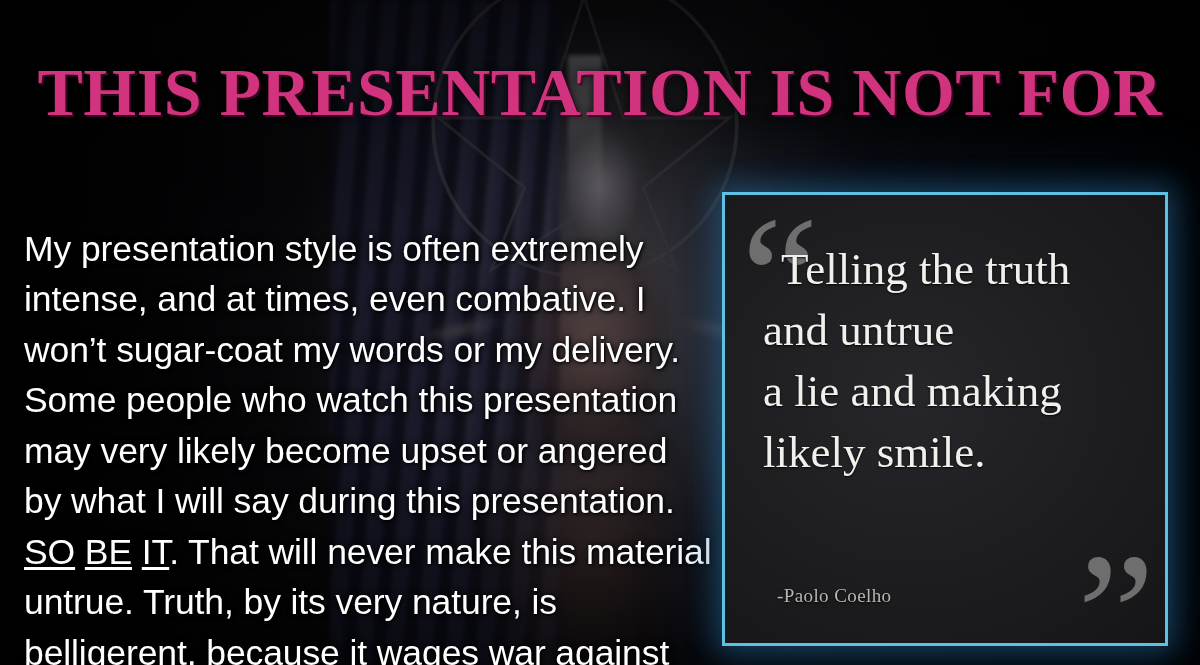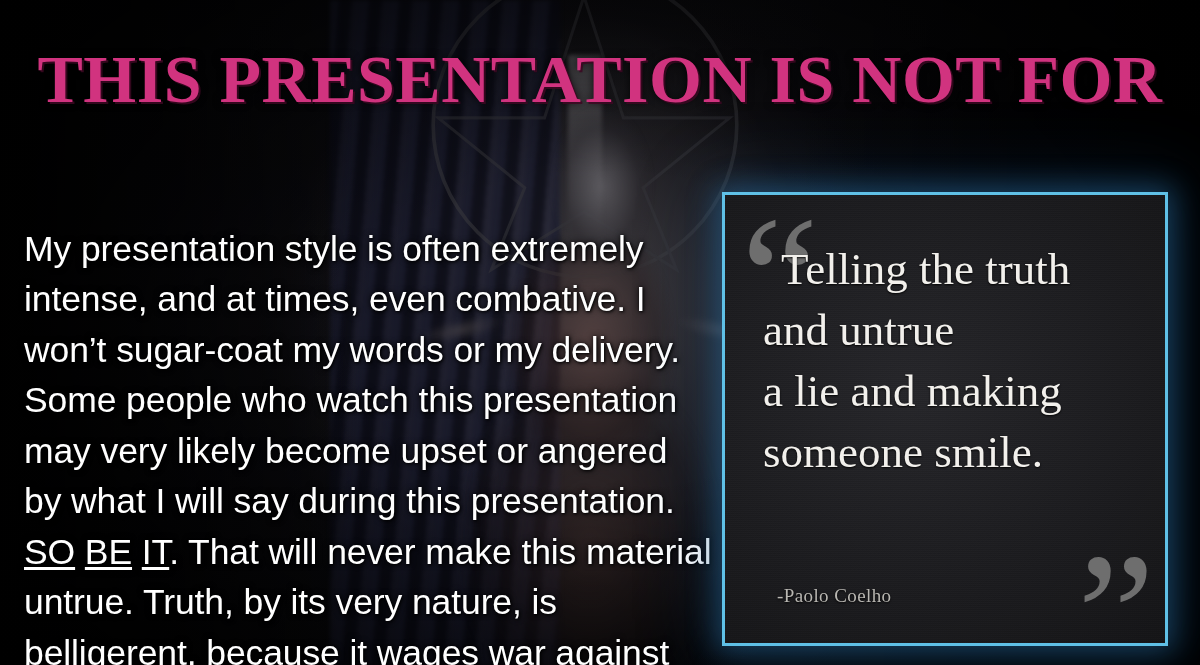--- a/index.html
+++ b/index.html
@@ -95,21 +95,21 @@
     position: absolute;
     right: -20px; top: 120px;
     width: 330px; height: 520px;
     background: radial-gradient(ellipse 180px 280px at 60% 50%, rgba(42,110,158,0.30), rgba(14,40,70,0.12) 55%, rgba(0,0,0,0) 80%);
     filter: blur(10px);
   }
 
   
   .title {
     position: absolute;
-    left: 0; right: 0; top: 0;
+    left: 0; right: 0; top: 13px;
     text-align: center;
     font-family: "Liberation Serif", "DejaVu Serif", serif;
     font-weight: bold;
     font-size: 68px;
     line-height: 0.99;
     letter-spacing: 0.5px;
     color: #D1337F;
     text-shadow: 2px 2px 0 rgba(60,8,34,0.85), 0 0 8px rgba(0,0,0,0.8);
     z-index: 6;
     padding: 0 14px;
@@ -228,19 +228,19 @@
 
   <p class="body-text"><span>My presentation style is often extremely intense, and at times, even combative. I won’t sugar-coat my words or my delivery. Some people who watch this presentation may very likely become upset or angered by what I will say during this presentation. </span><u>SO</u> <u>BE</u> <u>IT</u><span>. That will never make this material untrue. Truth, by its very nature, is belligerent, because it wages war against all forms of deception and Mind Control.</span></p>
 
   <div class="quote-card">
     <div class="quote-noise"></div>
     <span class="mark-open">“</span>
     <div class="quote-text">
       <span class="ln ln1">Telling the truth</span>
       <span class="ln">and untrue</span>
       <span class="ln">a lie and making</span>
-      <span class="ln">someone smile.</span>
+      <span class="ln">likely smile.</span>
     </div>
     <span class="quote-author">-Paolo Coelho</span>
     <span class="mark-close">”</span>
   </div>
 
 </div>
 
 </body></html>

